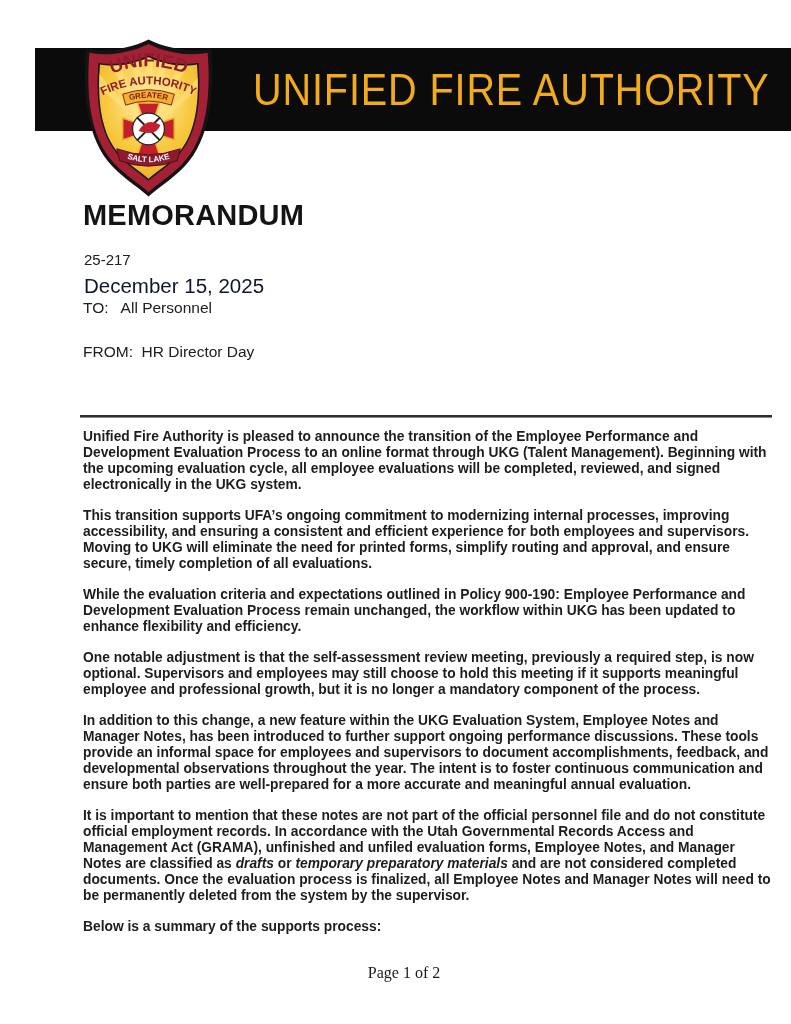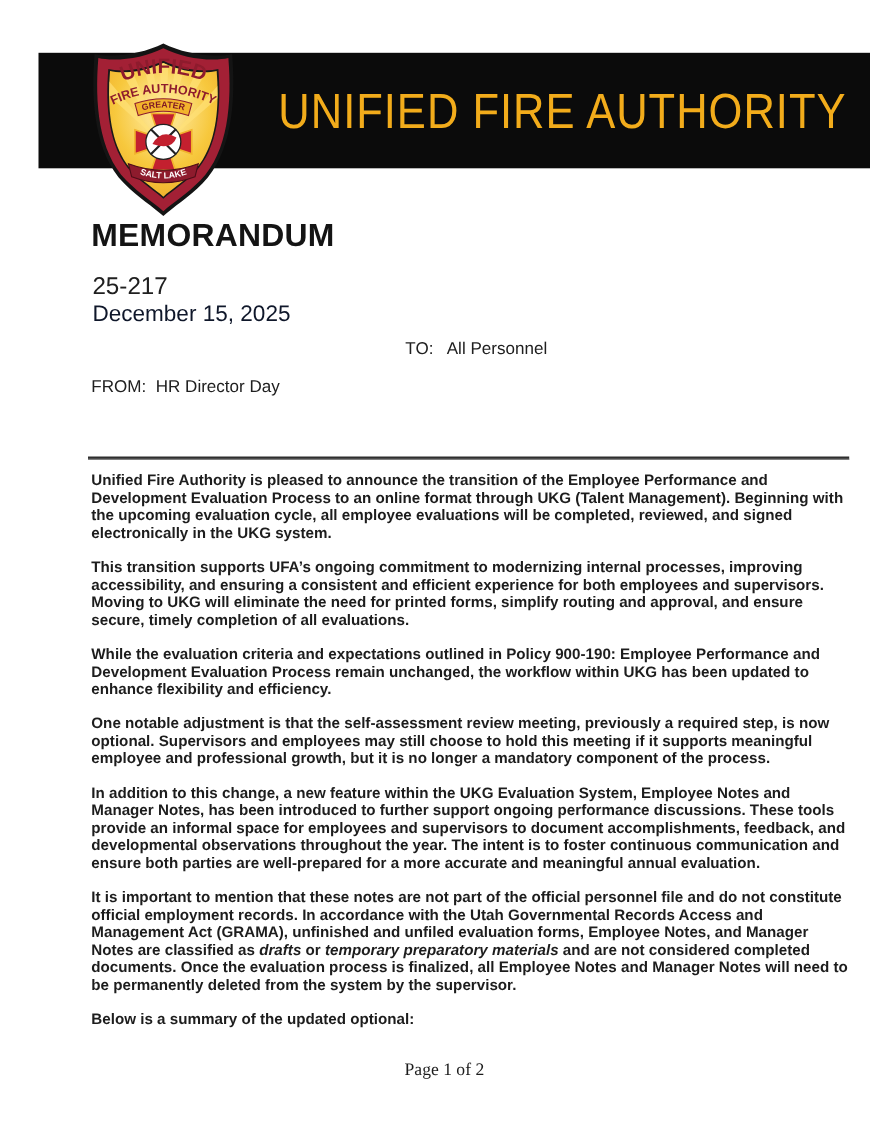--- a/index.html
+++ b/index.html
@@ -1,44 +1,44 @@
 <!DOCTYPE html>
 <html><head>
 <meta charset="utf-8">
 <style>
   html,body { margin:0; padding:0; background:#ffffff; }
   .page {
     position:relative; width:791px; height:1024px; background:#ffffff;
     font-family:"Liberation Sans", sans-serif; color:#1d1d1d; overflow:hidden;
   }
   .banner {
-    position:absolute; left:35px; top:48px; width:756px; height:105px;
+    position:absolute; left:35px; top:48px; width:756px; height:83px;
     background:#0b0b0b;
   }
   .banner-title {
     position:absolute; left:218px; top:50%;
     transform:translateY(-50%) scaleX(0.88); transform-origin:left center;
     font-size:45px; font-weight:400; letter-spacing:1px; white-space:nowrap;
     color:#F2AC1B;
   }
   .logo { position:absolute; left:79px; top:37px; width:139px; height:162px; }
   .logo svg { width:100%; height:100%; display:block; }
 
   .memo-heading {
     position:absolute; left:83px; top:199px;
     font-size:29px; font-weight:bold; color:#141414; letter-spacing:0.2px;
   }
-  .memo-number { position:absolute; left:84px; top:247px; font-size:22px; line-height:26px; color:#202020;text-align:right; }
+  .memo-number { position:absolute; left:84px; top:247px; font-size:15px; line-height:26px; color:#202020;text-align:right; }
   .memo-date   { position:absolute; left:84px; top:273px; font-size:20.5px; line-height:26px; color:#0f172a; }
 
   .meta-line {
     position:absolute; left:83px; width:700px;
     font-size:15.5px; line-height:22px; color:#202020; white-space:pre-wrap;
   }
-  .meta-to { top:307px;text-align:center; }
+  .meta-to { top:297px; }
   .meta-from { top:341px; }
   .meta-subject { top:366px; }
 
   .rule {
     position:absolute; left:80px; top:415px; width:692px; height:2px;
     background:#2e2e2e; border-bottom:1px solid #8a8a8a;
   }
 
   .memo-body {
     position:absolute; left:83px; top:429px; width:690px;
@@ -158,18 +158,18 @@
 Manager Notes, has been introduced to further support ongoing performance discussions. These tools
 provide an informal space for employees and supervisors to document accomplishments, feedback, and
 developmental observations throughout the year. The intent is to foster continuous communication and
 ensure both parties are well-prepared for a more accurate and meaningful annual evaluation.</span></p>
       <p class="para"><span>It is important to mention that these notes are not part of the official personnel file and do not constitute
 official employment records. In accordance with the Utah Governmental Records Access and
 Management Act (GRAMA), unfinished and unfiled evaluation forms, Employee Notes, and Manager
 Notes are classified as </span><em>drafts</em><span> or </span><em>temporary preparatory materials</em><span> and are not considered completed
 documents. Once the evaluation process is finalized, all Employee Notes and Manager Notes will need to
 be permanently deleted from the system by the supervisor.</span></p>
-      <p class="para"><span>Below is a summary of the updated optional:</span></p>
+      <p class="para"><span>Below is a summary of the supports process:</span></p>
     </div>
 
   <div class="footer">Page 1 of 2</div>
 
 </div>
 
 </body></html>

